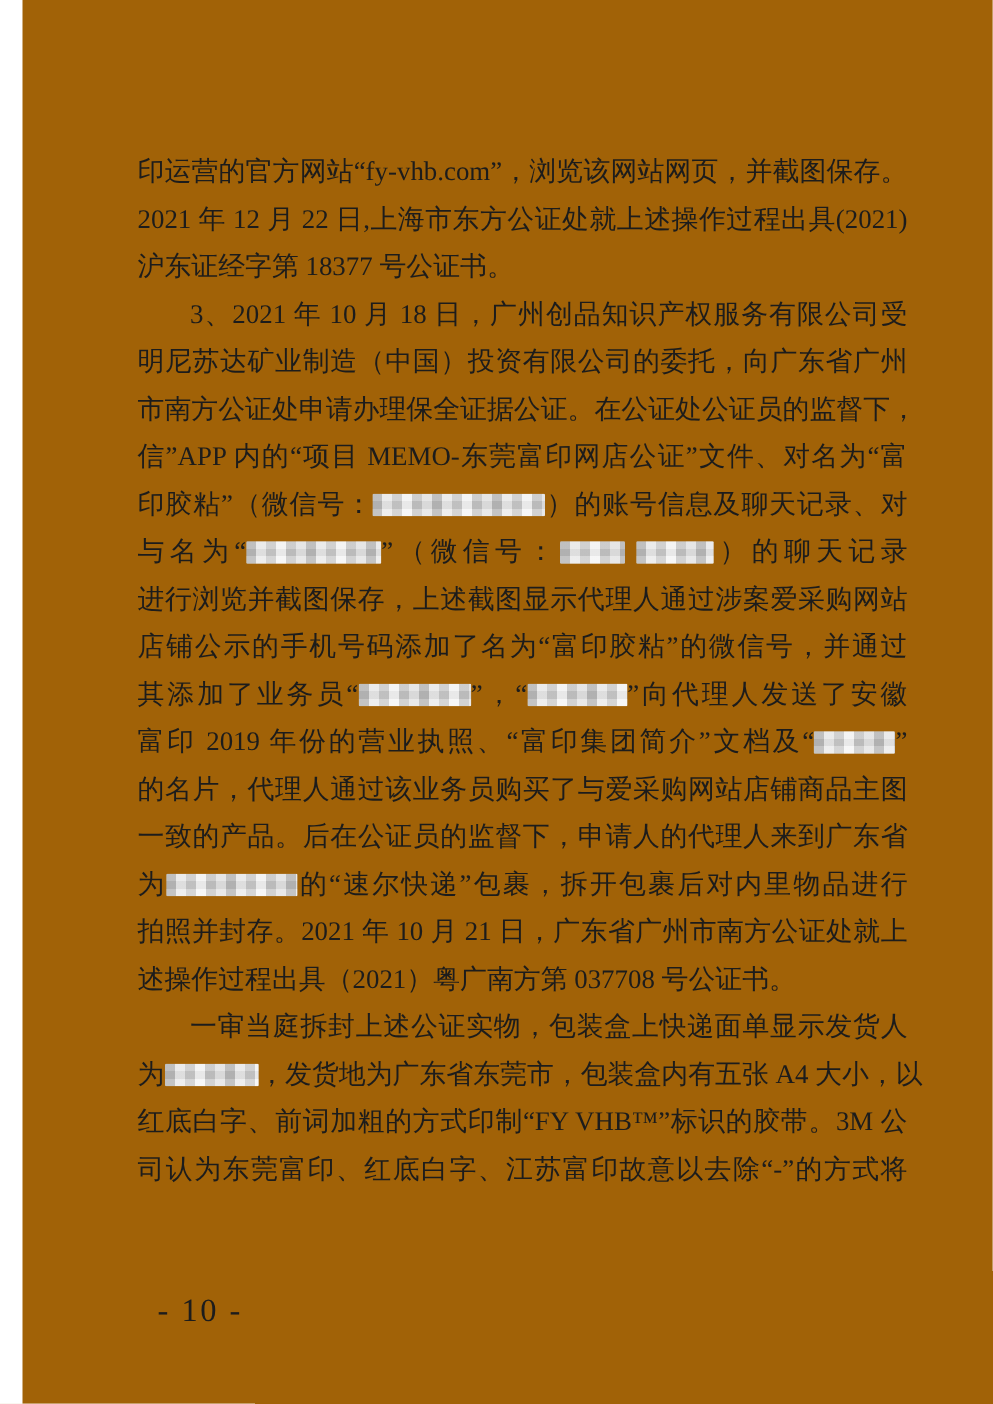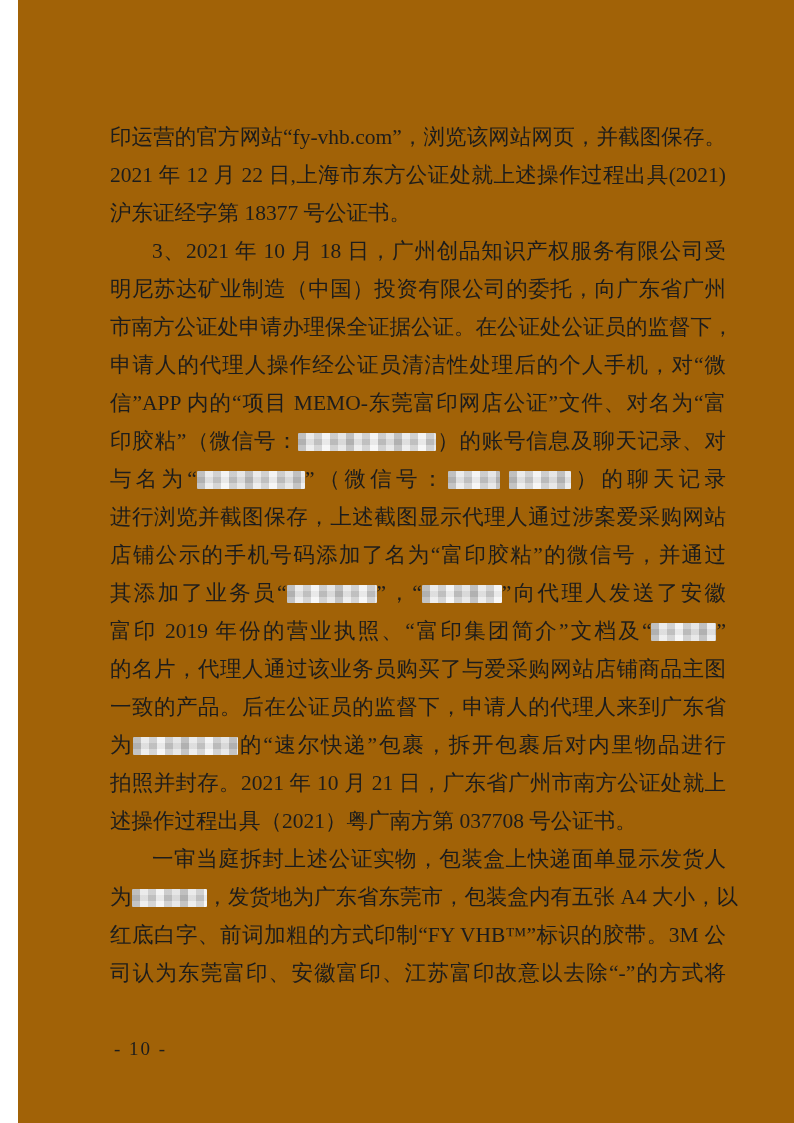--- a/index.html
+++ b/index.html
@@ -52,52 +52,51 @@
         rgba(250,250,250,0.60) 24px 32px,
         rgba(150,150,150,0.35) 32px 40px,
         rgba(225,225,225,0.55) 40px 48px),
       repeating-linear-gradient(0deg,
         rgba(255,255,255,0.55) 0 6px,
         rgba(120,120,120,0.18) 6px 12px,
         rgba(255,255,255,0.30) 12px 18px);
   }
   .page-number {
     position: absolute;
-    left: 96px;
+    left: 108px;
     top: 1036px;
     height: 26px;
     line-height: 26px;
-    font-size: 19px;
+    font-size: 26px;
     letter-spacing: 2px;
     color: #1c1c1c;
   }
 </style>
 </head>
 <body>
 
 <div class="page">
   <main class="content">
       <div class="line">印运营的官方网站“fy-vhb.com”，浏览该网站网页，并截图保存。</div>
       <div class="line">2021 年 12 月 22 日,上海市东方公证处就上述操作过程出具(2021)</div>
       <div class="line no-justify">沪东证经字第 18377 号公证书。</div>
       <div class="line indent">3、2021 年 10 月 18 日，广州创品知识产权服务有限公司受</div>
       <div class="line">明尼苏达矿业制造（中国）投资有限公司的委托，向广东省广州</div>
       <div class="line">市南方公证处申请办理保全证据公证。在公证处公证员的监督下，</div>
-      <div class="line">申请人的代理人操作经公证员清洁性处理后的个人手机，对“微</div>
       <div class="line">信”APP 内的“项目 MEMO-东莞富印网店公证”文件、对名为“富</div>
       <div class="line">印胶粘”（微信号：<span class="redacted" style="width: 138px;"></span>）的账号信息及聊天记录、对</div>
       <div class="line">与名为“<span class="redacted" style="width: 108px;"></span>”（微信号：<span class="redacted" style="width: 52px;"></span> <span class="redacted" style="width: 62px;"></span>）的聊天记录</div>
       <div class="line">进行浏览并截图保存，上述截图显示代理人通过涉案爱采购网站</div>
       <div class="line">店铺公示的手机号码添加了名为“富印胶粘”的微信号，并通过</div>
       <div class="line">其添加了业务员“<span class="redacted" style="width: 90px;"></span>”，“<span class="redacted" style="width: 80px;"></span>”向代理人发送了安徽</div>
       <div class="line">富印 2019 年份的营业执照、“富印集团简介”文档及“<span class="redacted" style="width: 65px;"></span>”</div>
       <div class="line">的名片，代理人通过该业务员购买了与爱采购网站店铺商品主图</div>
       <div class="line">一致的产品。后在公证员的监督下，申请人的代理人来到广东省</div>
       <div class="line">为<span class="redacted" style="width: 105px;"></span>的“速尔快递”包裹，拆开包裹后对内里物品进行</div>
       <div class="line">拍照并封存。2021 年 10 月 21 日，广东省广州市南方公证处就上</div>
       <div class="line no-justify">述操作过程出具（2021）粤广南方第 037708 号公证书。</div>
       <div class="line indent">一审当庭拆封上述公证实物，包装盒上快递面单显示发货人</div>
       <div class="line">为<span class="redacted" style="width: 75px;"></span>，发货地为广东省东莞市，包装盒内有五张 A4 大小，以</div>
       <div class="line">红底白字、前词加粗的方式印制“FY VHB™”标识的胶带。3M 公</div>
-      <div class="line">司认为东莞富印、安徽富印、江苏富印故意以去除“-”的方式将</div>
+      <div class="line">司认为东莞富印、红底白字、江苏富印故意以去除“-”的方式将</div>
     </main>
   <footer class="page-number">- 10 -</footer>
 </div>
 
 </body></html>

